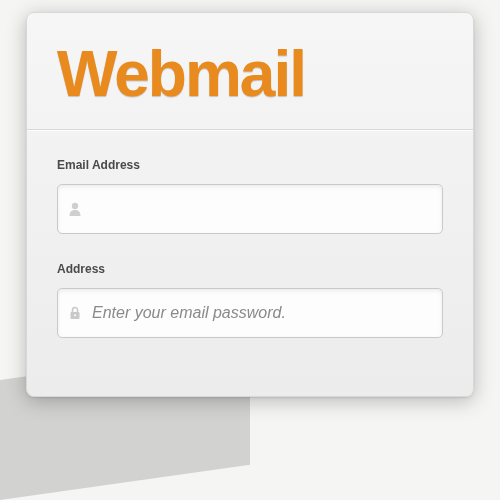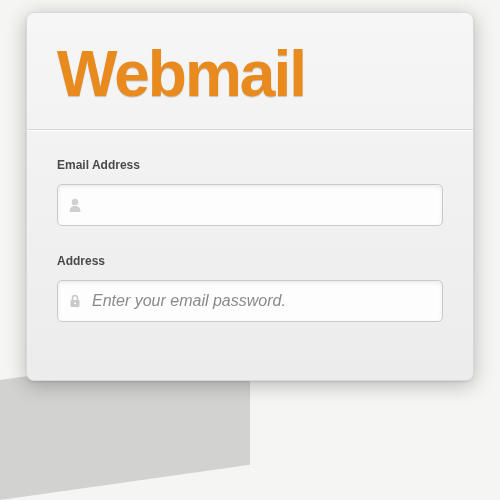--- a/index.html
+++ b/index.html
@@ -65,21 +65,21 @@
       top: 50%;
       transform: translateY(-50%);
       width: 16px;
       height: 16px;
       display: flex;
       align-items: center;
       justify-content: center;
     }
     .text-input {
       width: 100%;
-      height: 42px;
+      height: 50px;
       border: 1px solid #c9c9c9;
       border-radius: 5px;
       background: #fdfdfd;
       padding: 0 10px 0 34px;
       font-size: 16px;
       color: #555;
       box-shadow: inset 0 2px 4px rgba(0,0,0,0.07);
     }
     .text-input::placeholder {
       color: #8a8a8a;

